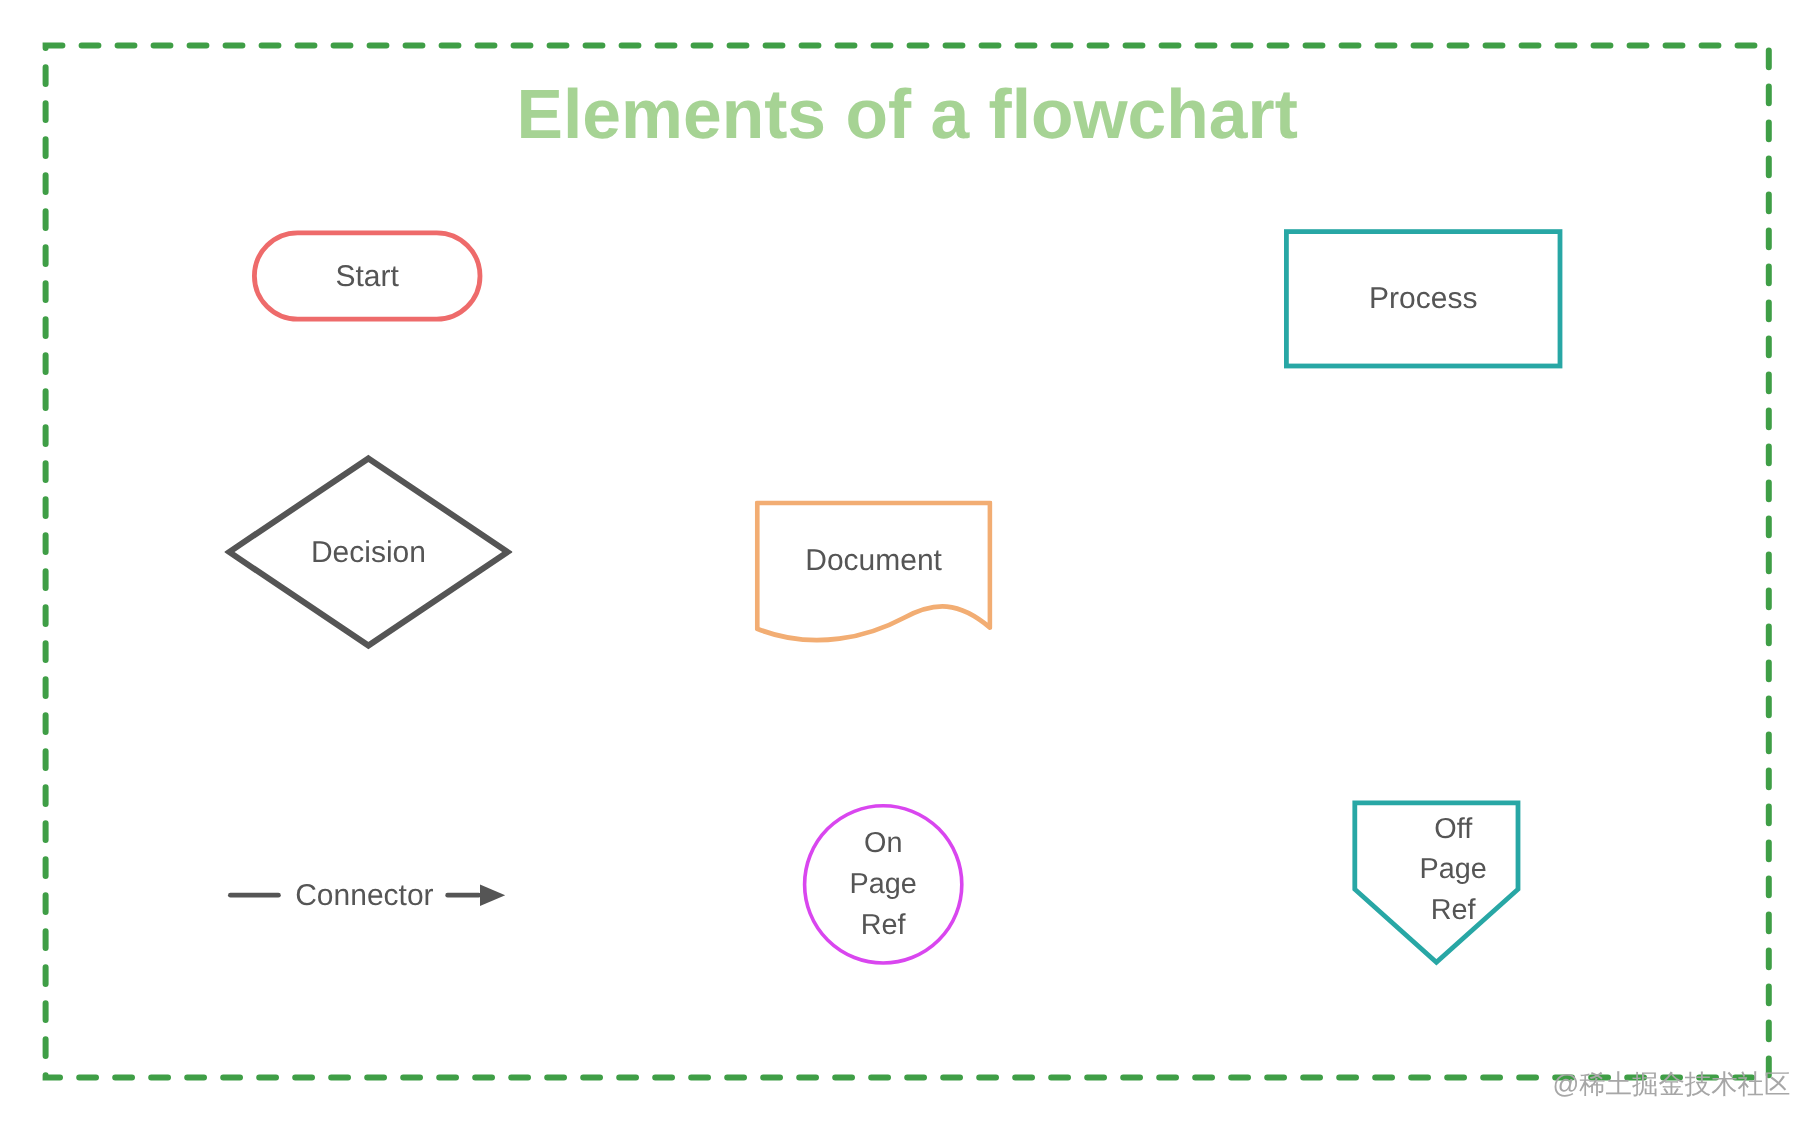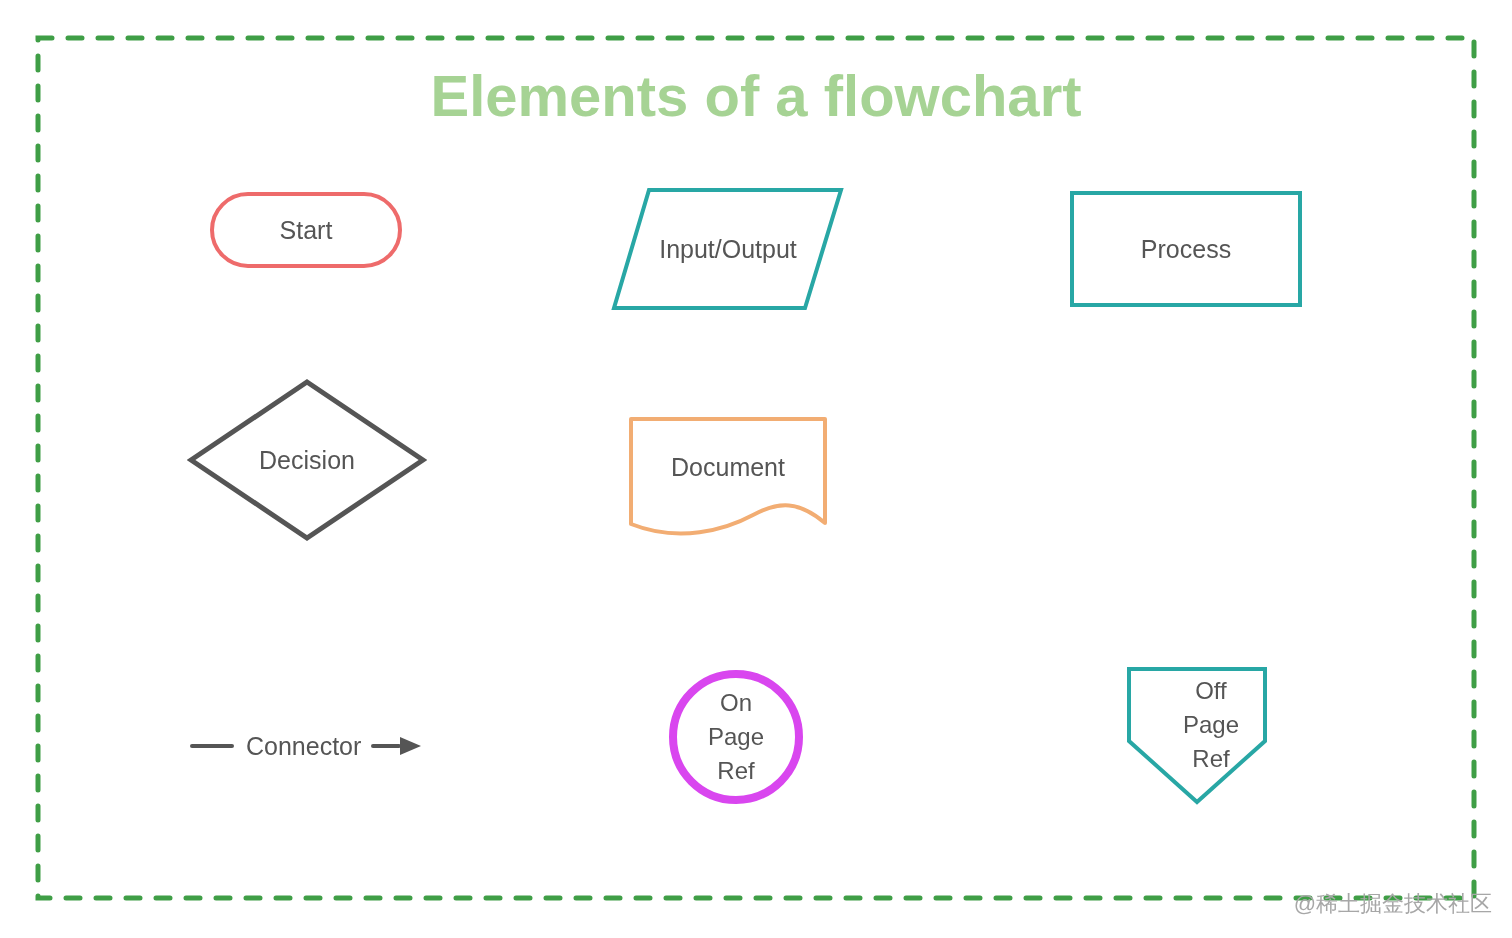--- a/index.html
+++ b/index.html
@@ -39,21 +39,21 @@
 
   
   .connector-row {
     position:absolute; left:190px; top:730px; width:250px; height:32px;
     display:flex; align-items:center;
   }
   .conn-line { width:44px; height:4px; background:#555555; border-radius:2px; }
   .connector-row .lbl { margin:0 10px 0 12px; }
   .onpage {
     left:669px; top:670px; width:134px; height:134px;
-    border:8px solid #d946ef; border-radius:50%;
+    border:3px solid #d946ef; border-radius:50%;
   }
   .offpage { left:1126px; top:666px; width:142px; height:140px; align-items:flex-start; }
   .offpage .lbl { margin-top:8px;margin-left:28px; }
 
   .watermark {
     position:absolute; right:20px; top:889px;
     font-size:22px; color:#a7a7a7; z-index:5;
   }
 </style>
 </head>
@@ -64,26 +64,20 @@
   <svg class="border-svg" viewBox="0 0 1512 938">
     <rect x="38" y="38" width="1436" height="860" fill="none" stroke="#3f9e46" stroke-width="5" stroke-dasharray="14 16" stroke-linecap="round"></rect>
   </svg>
 
   <h1 class="title">Elements of a flowchart</h1>
 
   <div class="shape start">
     <span class="lbl">Start</span>
   </div>
 
-  <div class="shape io">
-    <svg viewBox="0 0 238 124">
-      <polygon points="40,3 232,3 196,121 5,121" fill="none" stroke="#28a7a5" stroke-width="4"></polygon>
-    </svg>
-    <span class="lbl">Input/Output</span>
-  </div>
 
   <div class="shape process">
     <span class="lbl">Process</span>
   </div>
 
   <div class="shape decision">
     <svg viewBox="0 0 240 164">
       <polygon points="120,4 236,82 120,160 4,82" fill="none" stroke="#555555" stroke-width="5"></polygon>
     </svg>
     <span class="lbl">Decision</span>

